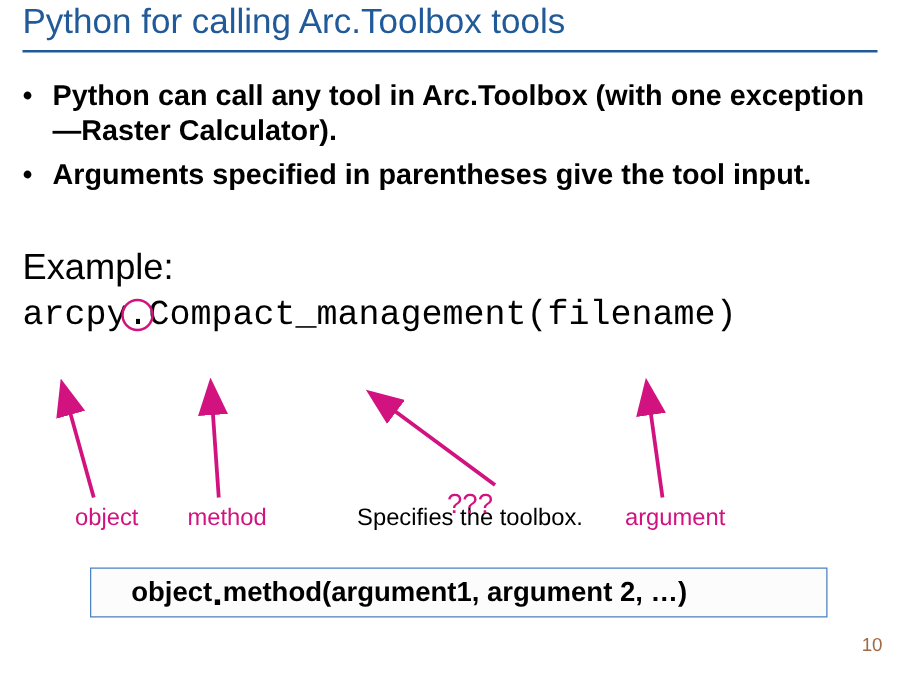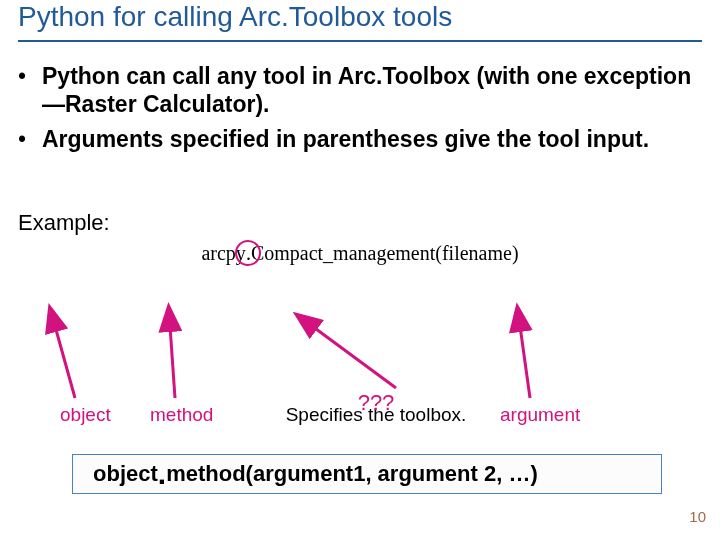--- a/index.html
+++ b/index.html
@@ -19,28 +19,27 @@
   }
   .title-underline {
     border-bottom: 2px solid #215a99;
     width: 684px;
     margin-top: 6px;
   }
   .bullets { margin-top: 20px; font-size: 23px; color: #000; line-height: 1.25; }
   .bullet { display: flex; margin-bottom: 6px; }
   .bullet .dot { width: 24px; flex: 0 0 24px; }
   .bullet .txt { flex: 1; font-weight: bold; }
-  .example-label { margin-top: 56px; font-size: 22px; }
+  .example-label { margin-top: 44px; font-size: 29px; }
   .codeline {
-    font-family: Liberation Serif, serif;
-    font-size: 20px;
+    font-family: Liberation Mono, monospace;
+    font-size: 28px;
     margin-top: 6px;
     position: relative;
     white-space: pre;
-    text-align: center;
   }
   .dot-circ {
     display: inline-block;
     position: relative;
   }
   .dot-circ::after {
     content: "";
     position: absolute;
     left: 50%; top: 50%;
     width: 22px; height: 22px;
@@ -73,21 +72,21 @@
   .footer-box {
     position: absolute;
     left: 72px;
     top: 454px;
     width: 590px;
     height: 40px;
     border: 1.5px solid #4a81c0;
     background: #fcfcfc;
     display: flex;
     align-items: center;
-    padding-left: 20px;
+    padding-left: 32px;
   }
   .footer-text {
     font-family: Arial, sans-serif;
     font-size: 22px;
     font-weight: bold;
     color: #000;
   }
   .footer-text .big-dot {
     font-size: 30px;
     position: relative;

